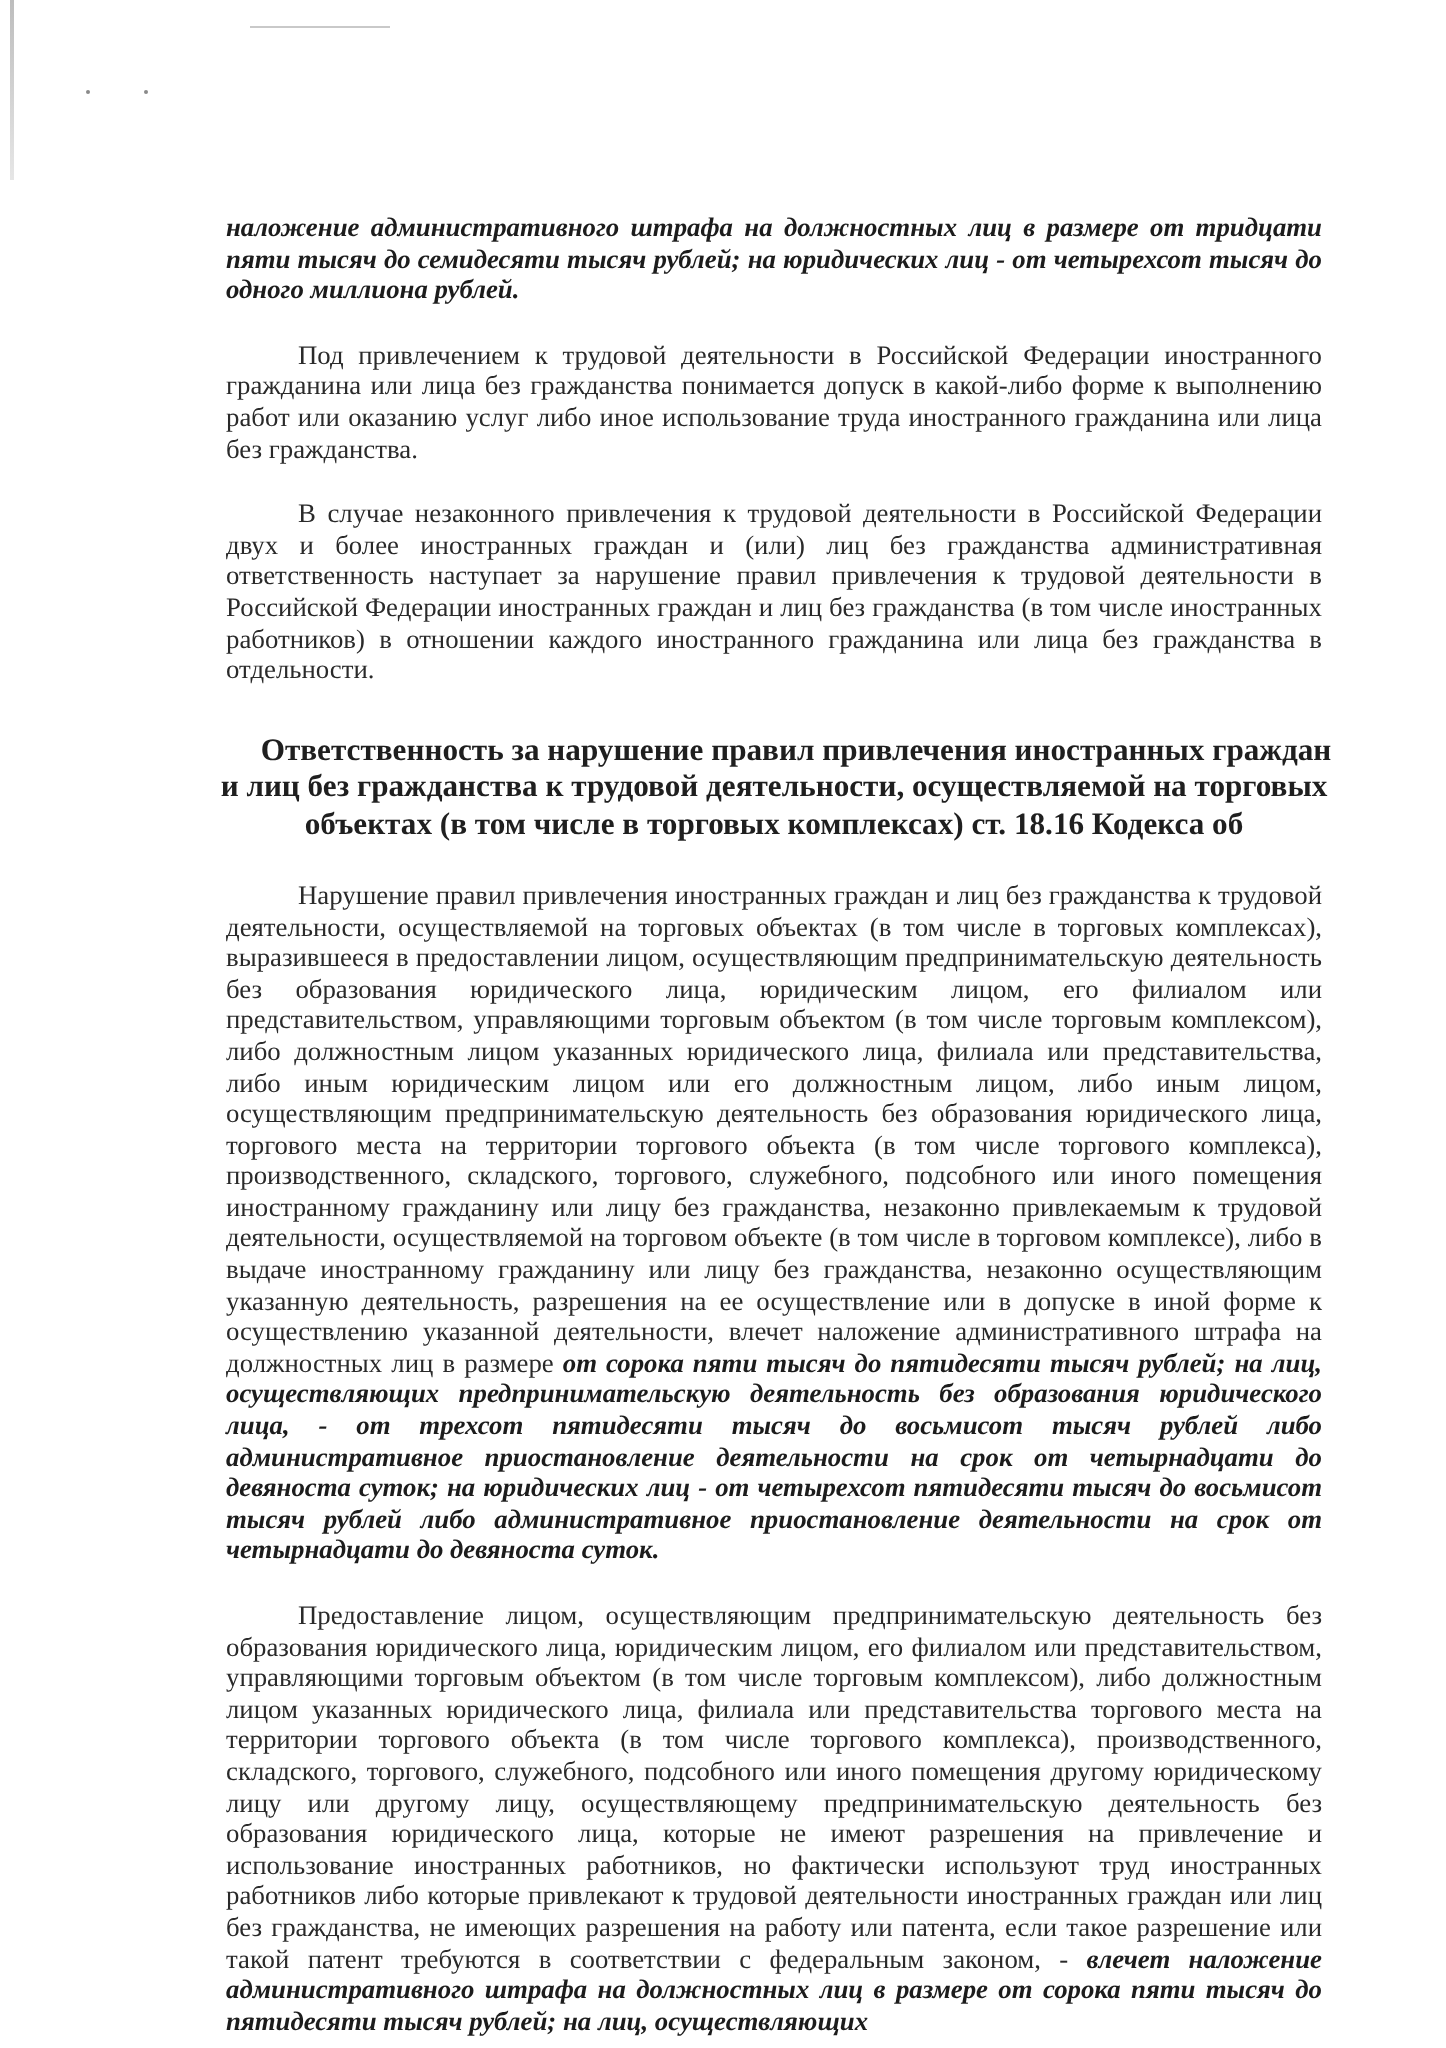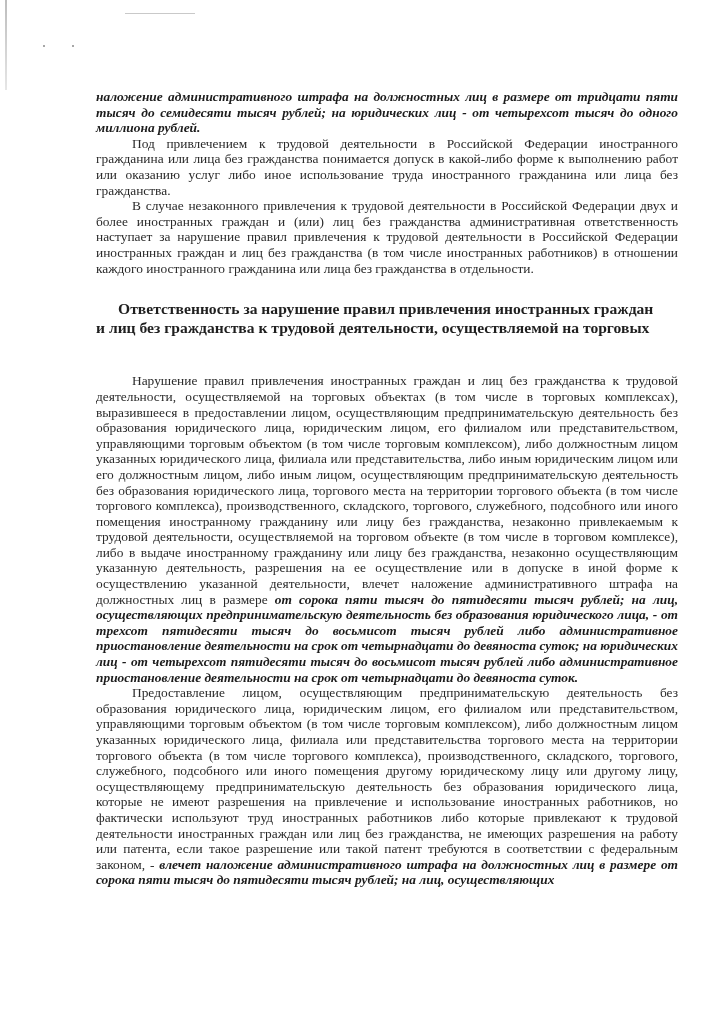--- a/index.html
+++ b/index.html
@@ -16,25 +16,25 @@
       position: absolute; left: 125px; top: 13px; width: 70px; height: 1px;
       background: #c9c9c9;
     }
     .speck { position: absolute; width: 2px; height: 2px; background: #8a8a8a; border-radius: 1px; }
     .speck.s1 { left: 43px; top: 45px; }
     .speck.s2 { left: 72px; top: 45px; }
     .page {
       position: absolute; left: 96px; top: 89px; width: 582px;
       font-size: 13.4px; line-height: 15.6px;
     }
-    p { margin: 0; text-align: justify; }
+    p { margin: 17px; text-align: justify; }
     p.indent { text-indent: 36px; }
     .em { font-weight: bold; font-style: italic; color: #1c1c1c; }
     h2 {
-      margin: 24px 0 18px 0; text-align: left;
+      margin: 24px 0 18px 0; text-align: center;
       font-size: 15.6px; line-height: 18.4px; font-weight: bold; color: #1f1f1f;
     }
     h2 .h-first { padding-left: 22px; }
   </style>
 </head>
 <body>
 
 <div class="scan-edge-left"></div>
 <div class="scan-edge-top"></div>
 <div class="speck s1"></div>
@@ -44,20 +44,20 @@
 
   <p><span class="em">наложение административного штрафа на должностных лиц в размере от тридцати пяти тысяч до семидесяти тысяч рублей; на юридических лиц - от четырехсот тысяч до одного миллиона рублей.</span></p>
 
   <p class="indent">Под привлечением к трудовой деятельности в Российской Федерации иностранного гражданина или лица без гражданства понимается допуск в какой-либо форме к выполнению работ или оказанию услуг либо иное использование труда иностранного гражданина или лица без гражданства.</p>
 
   <p class="indent">В случае незаконного привлечения к трудовой деятельности в Российской Федерации двух и более иностранных граждан и (или) лиц без гражданства административная ответственность наступает за нарушение правил привлечения к трудовой деятельности в Российской Федерации иностранных граждан и лиц без гражданства (в том числе иностранных работников) в отношении каждого иностранного гражданина или лица без гражданства в отдельности.</p>
 
   <h2>
     <span class="h-first">Ответственность за нарушение правил привлечения иностранных граждан</span><br>
     <span>и лиц без гражданства к трудовой деятельности, осуществляемой на торговых</span><br>
-    <br>
+    <span>объектах (в том числе в торговых комплексах) ст. 18.16 Кодекса об</span><br>
   </h2>
 
   <p class="indent"><span>Нарушение правил привлечения иностранных граждан и лиц без гражданства к трудовой деятельности, осуществляемой на торговых объектах (в том числе в торговых комплексах), выразившееся в предоставлении лицом, осуществляющим предпринимательскую деятельность без образования юридического лица, юридическим лицом, его филиалом или представительством, управляющими торговым объектом (в том числе торговым комплексом), либо должностным лицом указанных юридического лица, филиала или представительства, либо иным юридическим лицом или его должностным лицом, либо иным лицом, осуществляющим предпринимательскую деятельность без образования юридического лица, торгового места на территории торгового объекта (в том числе торгового комплекса), производственного, складского, торгового, служебного, подсобного или иного помещения иностранному гражданину или лицу без гражданства, незаконно привлекаемым к трудовой деятельности, осуществляемой на торговом объекте (в том числе в торговом комплексе), либо в выдаче иностранному гражданину или лицу без гражданства, незаконно осуществляющим указанную деятельность, разрешения на ее осуществление или в допуске в иной форме к осуществлению указанной деятельности, влечет наложение административного штрафа на должностных лиц в размере </span><span class="em">от сорока пяти тысяч до пятидесяти тысяч рублей; на лиц, осуществляющих предпринимательскую деятельность без образования юридического лица, - от трехсот пятидесяти тысяч до восьмисот тысяч рублей либо административное приостановление деятельности на срок от четырнадцати до девяноста суток; на юридических лиц - от четырехсот пятидесяти тысяч до восьмисот тысяч рублей либо административное приостановление деятельности на срок от четырнадцати до девяноста суток.</span></p>
 
   <p class="indent"><span>Предоставление лицом, осуществляющим предпринимательскую деятельность без образования юридического лица, юридическим лицом, его филиалом или представительством, управляющими торговым объектом (в том числе торговым комплексом), либо должностным лицом указанных юридического лица, филиала или представительства торгового места на территории торгового объекта (в том числе торгового комплекса), производственного, складского, торгового, служебного, подсобного или иного помещения другому юридическому лицу или другому лицу, осуществляющему предпринимательскую деятельность без образования юридического лица, которые не имеют разрешения на привлечение и использование иностранных работников, но фактически используют труд иностранных работников либо которые привлекают к трудовой деятельности иностранных граждан или лиц без гражданства, не имеющих разрешения на работу или патента, если такое разрешение или такой патент требуются в соответствии с федеральным законом, - </span><span class="em">влечет наложение административного штрафа на должностных лиц в размере от сорока пяти тысяч до пятидесяти тысяч рублей; на лиц, осуществляющих</span></p>
 
 </div>
 
 </body></html>

